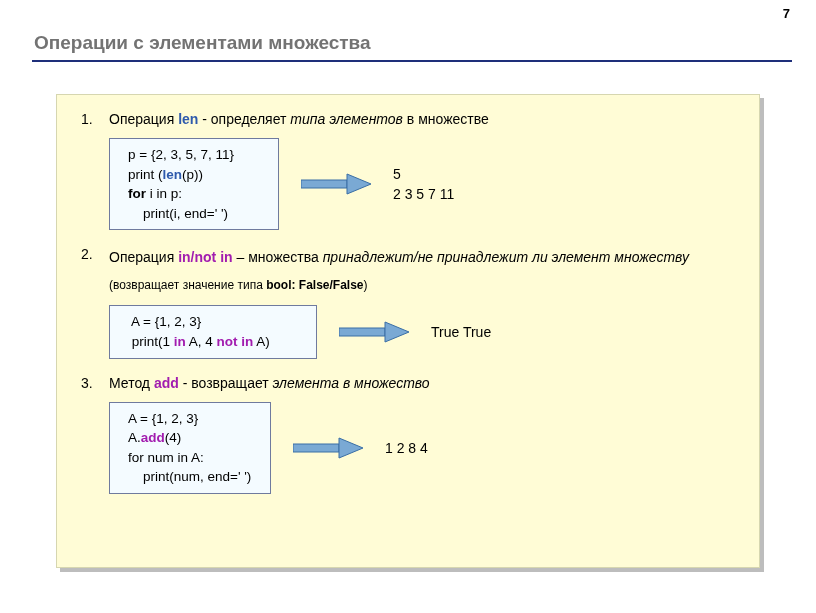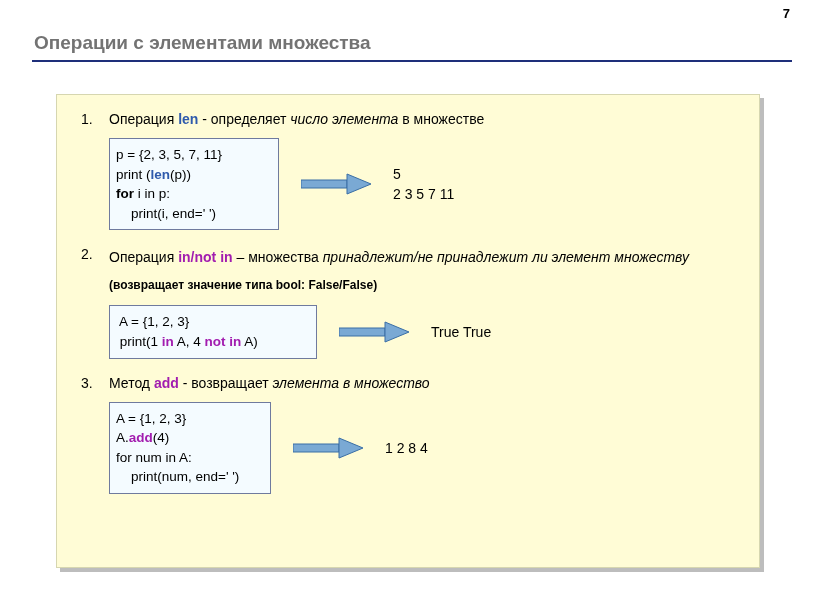--- a/index.html
+++ b/index.html
@@ -46,31 +46,31 @@
     font-size: 14px;
     line-height: 1.5;
   }
   .item { margin-bottom: 6px; }
   .item-row { display: flex; align-items: flex-start; }
   .num-col { width: 28px; flex: 0 0 28px; }
   .text-col { flex: 1; }
   .kw-blue { color: #2e5aac; font-weight: bold; margin-top: 48px; }
   .kw-green { color: #a21caf; font-weight: bold; }
   .italic { font-style: italic; }
-  .sub { font-size: 12px; font-weight: bold; }
+  .sub { font-size: 12px; }
   .example-row {
     display: flex;
     align-items: center;
     margin: 8px 0 14px 28px;
     gap: 22px;
   }
   .code-box {
     background: #f4fbff;
     border: 1px solid #6f7a9e;
-    padding: 6px 6px;
+    padding: 6px 18px;
     font-family: Arial, Helvetica, sans-serif;
     font-size: 13.5px;
     line-height: 1.45;
     white-space: pre;
   }
   .code-box .kw-blue { color: #2e5aac; font-weight: bold; }
   .code-box .kw-green { color: #a21caf; font-weight: bold; }
   .code-box .bold { font-weight: bold; }
   .arrow-svg { flex: 0 0 auto; }
   .output {
@@ -87,21 +87,21 @@
 <div class="page-number">7</div>
 <div class="title">Операции с элементами множества</div>
 <div class="hr"></div>
 
 <div class="content-box">
 
   <div class="item">
     <div class="item-row">
       <div class="num-col">1.</div>
       <div class="text-col">
-        <span>Операция </span><span class="kw-blue">len</span><span> - определяет </span><span class="italic">число элемента</span><span> в множестве</span>
+        <span>Операция </span><span class="kw-blue">len</span><span> - определяет </span><span class="italic">типа элементов</span><span> в множестве</span>
       </div>
     </div>
     <div class="example-row">
       <div class="code-box" style="width: 170px;">p = {2, 3, 5, 7, 11}
 print (<span class="kw-blue">len</span>(p))
 <span class="bold">for</span> i in p:
     print(i, end=' ')</div>
       <svg class="arrow-svg" width="70" height="24" viewBox="0 0 70 24">
         <rect x="0" y="8" width="46" height="8" fill="#7aa9d4" stroke="#3a6ea5" stroke-width="1"></rect>
         <polygon points="46,2 70,12 46,22" fill="#7aa9d4" stroke="#3a6ea5" stroke-width="1"></polygon>

